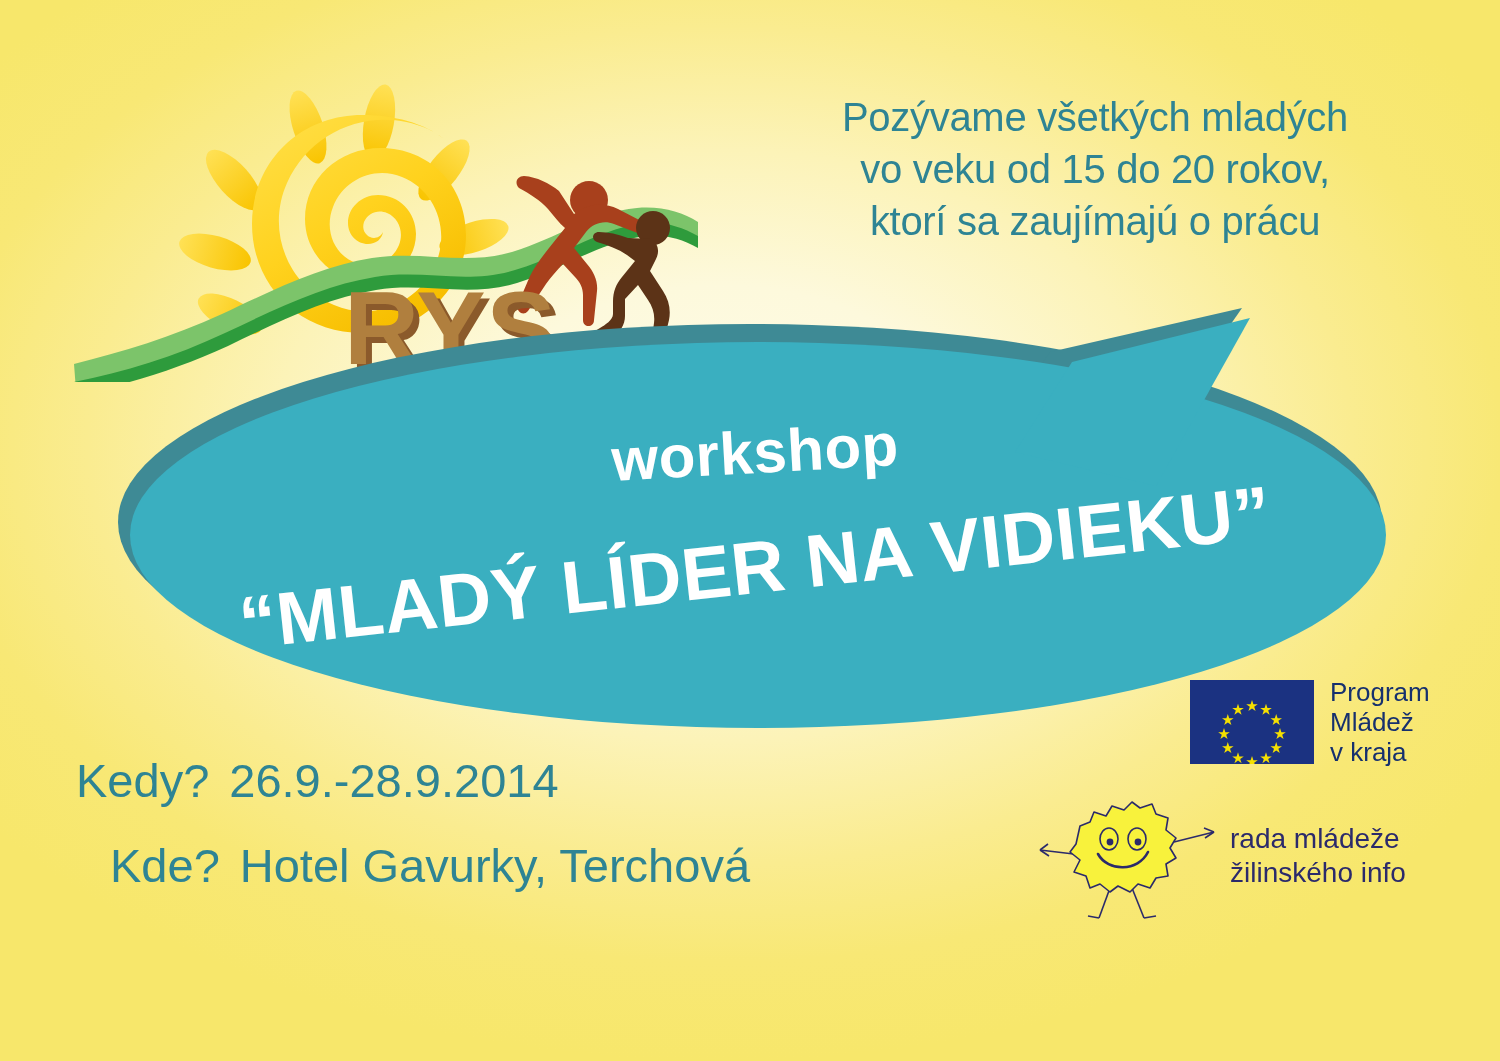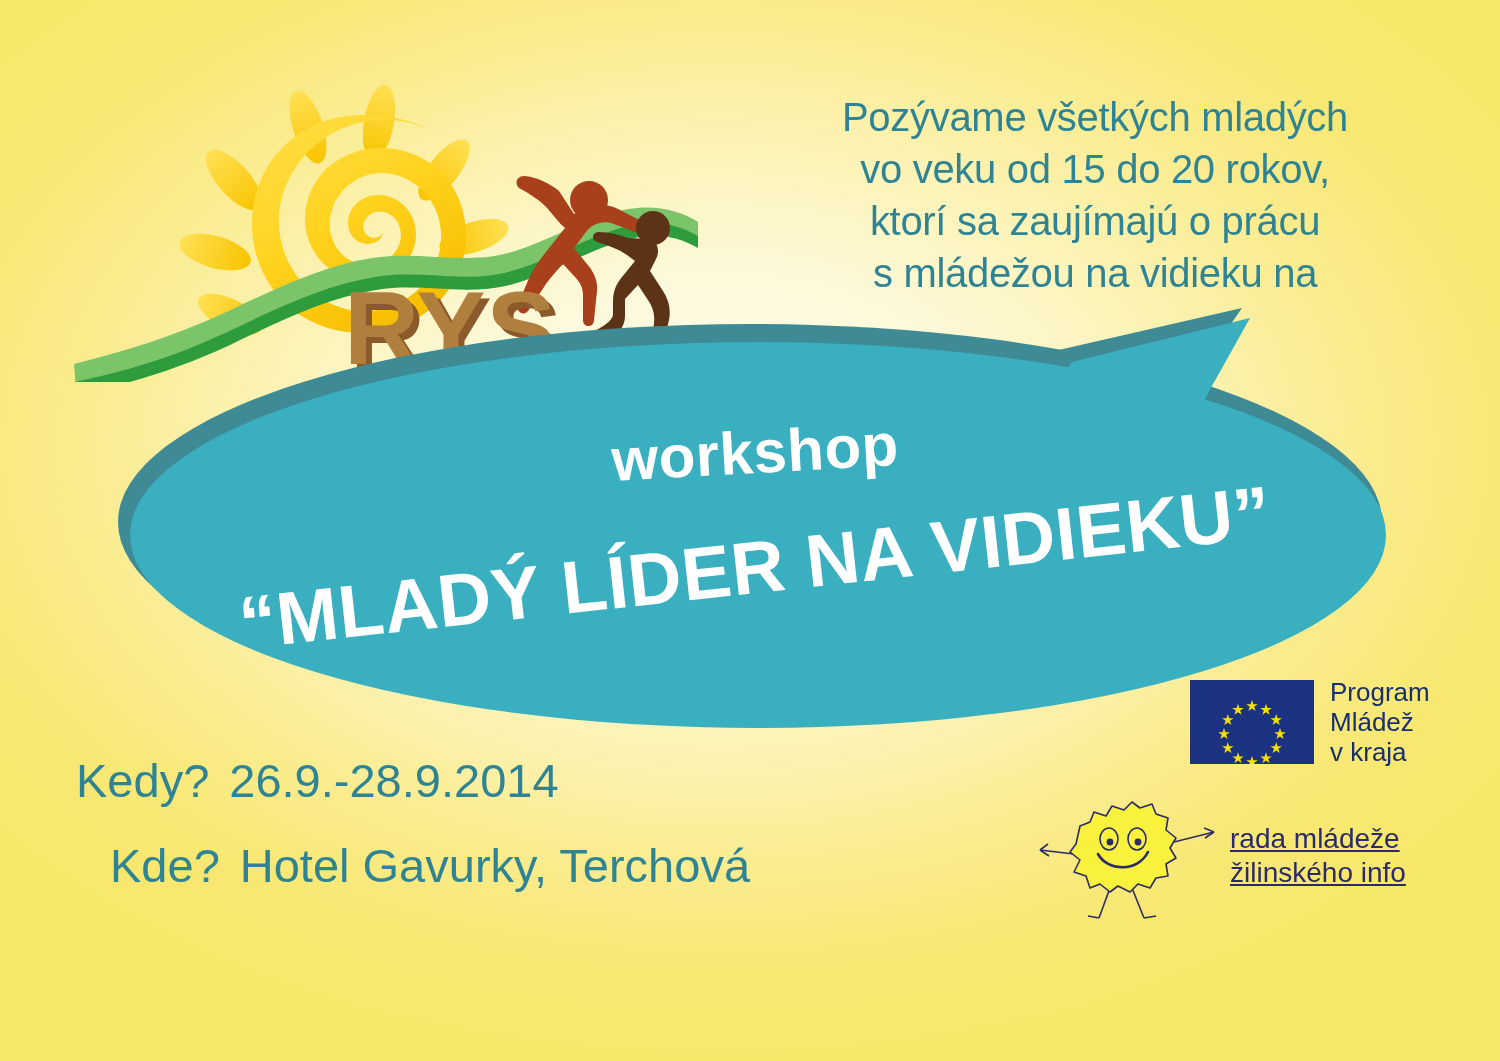--- a/index.html
+++ b/index.html
@@ -133,21 +133,20 @@
     display: flex;
     align-items: center;
   }
   #rmzk-mark { width: 190px; height: 128px; display: block; }
   #rmzk-caption {
     color: #2B2A6B;
     font-size: 28px;
     line-height: 1.2;
     white-space: nowrap;
     margin-left: 4px;
-    text-decoration: underline;
   }
 
   
   #footer-band {
     position: absolute;
     left: 0;
     top: 945px;
     width: 1500px;
     height: 86px;
     background: #3C8B99;
@@ -299,21 +298,20 @@
         <text x="288" y="318" font-family="Liberation Sans, sans-serif" font-size="104" font-weight="bold" fill="#8B5A2B" letter-spacing="1">RYS</text>
         <text x="282" y="312" font-family="Liberation Sans, sans-serif" font-size="104" font-weight="bold" fill="#B07F3E" letter-spacing="1">RYS</text>
       </g>
     </svg>
   </div>
 
   <div id="headline">
     <span class="hl-line">Pozývame všetkých mladých</span>
     <span class="hl-line">vo veku od 15 do 20 rokov,</span>
     <span class="hl-line">ktorí sa zaujímajú o prácu</span>
-    <span class="hl-line">s mládežou na vidieku na</span>
   </div>
 
   <div id="bubble-wrap">
     <svg viewBox="0 0 1290 430" xmlns="http://www.w3.org/2000/svg">
 
       <g fill="#3E8A95">
         <ellipse cx="640" cy="222" rx="632" ry="198"></ellipse>
         <path d="M 940 52 L 1132 8 L 1020 170 L 880 140 Z"></path>
       </g>
 

